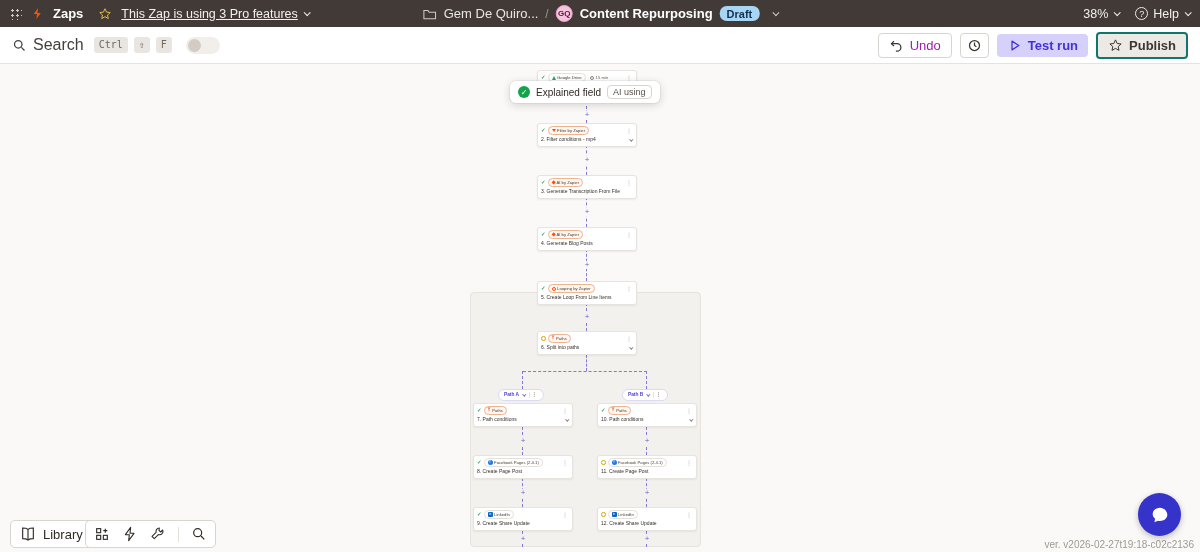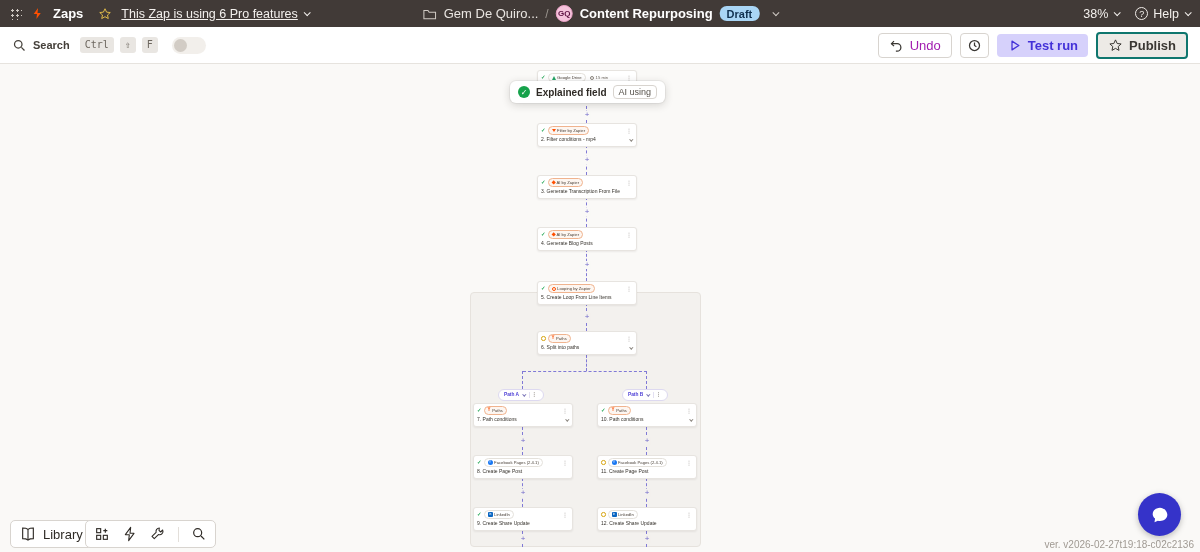--- a/index.html
+++ b/index.html
@@ -23,21 +23,21 @@
   .zap-title { font-size:13px; font-weight:bold; color:#fff; }
   .draft { background:#a9d5f5; color:#10304f; font-size:11px; font-weight:bold; border-radius:7px; padding:1.5px 7px; }
   .topbar .right { margin-left:auto; display:flex; align-items:center; gap:16px; font-size:12.5px; }
   .zoom-ctl, .help-ctl { display:flex; align-items:center; cursor:pointer; }
   .help-q { width:13px; height:13px; border:1.3px solid #efebe7; border-radius:50%; font-size:9px; display:flex; align-items:center; justify-content:center; margin-right:5px; }
 
   
   .toolbar { height:37px; background:#fff; border-bottom:1px solid #e6e3de; display:flex; align-items:center; padding:0 12px; }
   .search-zone { display:flex; align-items:center; gap:6px; }
   .ic16 { width:15px; height:15px; }
-  .search-lbl { font-size:11px; font-weight:bold; color:#45403a; margin-right:4px; }
+  .search-lbl { font-size:16px; font-weight:normal; color:#45403a; margin-right:4px; }
   .kbd { background:#e9e6e2; color:#6d675f; border-radius:3px; font-family:"DejaVu Sans Mono", monospace; font-size:10px; padding:1px 5px; line-height:14px; }
   .presence { width:34px; height:17px; border-radius:9px; background:#f2efeb; display:flex; align-items:center; padding:2px; margin-left:8px; }
   .presence .knob { width:13px; height:13px; border-radius:50%; background:#d2ccc5; }
   .toolbar .right { margin-left:auto; display:flex; align-items:center; gap:8px; }
   .btn { display:flex; align-items:center; gap:6px; font-size:13px; border-radius:4px; padding:4px 10px; cursor:pointer; }
   .btn-outline { background:#fff; border:1px solid #d8d4cf; color:#a21caf; }
   .btn-sq { padding:4px 6px; }
   .btn-test { background:#d6d1fb; color:#4331d8; font-weight:bold; }
   .btn-pub { background:#edeae6; border:2px solid #0f766e; color:#3a3733; font-weight:bold; }
 
@@ -70,21 +70,21 @@
   .g-drive { width:0; height:0; border-left:2.5px solid transparent; border-right:2.5px solid transparent; border-bottom:4.2px solid #23a566; }
   .g-clock { width:4px; height:4px; border:0.8px solid #8a857e; border-radius:50%; }
   .sched { font-size:4.2px; color:#6d675f; }
 
   .pathpill { position:absolute; z-index:2; background:#fff; border:1px solid #ddd9f0; border-radius:6px; display:flex; align-items:center; gap:3px; padding:2px 5px; font-size:4.8px; font-weight:bold; color:#4d3fd6; }
   .pathpill .cvx { border-color:#7a74b8; margin-left:1px; }
   .pathpill .kebab { font-size:5.5px; margin-left:0; border-left:0.8px solid #e3e0f2; padding-left:2px; }
 
   .ai-tip { position:absolute; z-index:5; background:#fff; border-radius:6px; box-shadow:0 2px 8px rgba(40,35,30,.18), 0 0 0 1px rgba(40,35,30,.05); display:flex; align-items:center; gap:6px; padding:4px 8px; }
   .ai-tip .gc { width:12px; height:12px; border-radius:50%; background:#16a24b; color:#fff; font-size:8px; display:flex; align-items:center; justify-content:center; flex:none; }
-  .ai-tip .lbl { font-size:10px; color:#2f2b26; white-space:nowrap;font-weight:bold; }
+  .ai-tip .lbl { font-size:10px; color:#2f2b26; white-space:nowrap; }
   .ai-tip .badge { border:1px solid #d8d4cf; border-radius:4px; font-size:9px; color:#57524b; padding:1px 5px; white-space:nowrap; }
 
   
   .lib-btn { position:absolute; left:10px; bottom:4px; background:#fff; border:1px solid #d8d4cf; border-radius:5px; display:flex; align-items:center; gap:7px; padding:5px 12px 5px 9px; font-size:13px; color:#2f2b26; z-index:6; cursor:pointer; }
   .tools-grp { position:absolute; left:85px; bottom:4px; background:#fff; border:1px solid #d8d4cf; border-radius:5px; display:flex; align-items:center; padding:5px 8px; gap:12px; z-index:6; }
   .tools-grp .sep { width:1px; height:15px; background:#e3dfda; }
   .ic18 { width:16px; height:16px; display:block; }
   .chat-fab { position:absolute; right:19px; bottom:16px; width:43px; height:43px; border-radius:50%; background:#3533c9; display:flex; align-items:center; justify-content:center; z-index:6; box-shadow:0 2px 6px rgba(0,0,0,.25); cursor:pointer; }
   .ver { position:absolute; right:6px; bottom:2px; font-size:10px; color:#a09a93; z-index:5; }
 </style>
@@ -95,21 +95,21 @@
   <div class="left">
     <span class="grid-dots"></span>
     <svg class="bolt" viewBox="0 0 24 24">
         <path d="M13 2L5 13h6l-1 9 8-11h-6z" fill="#ff4f00"></path>
       </svg>
     <span class="zaps">Zaps</span>
     <svg class="star-ic" viewBox="0 0 24 24">
         <path d="M12 3l2.7 5.8 6.3.7-4.7 4.2 1.3 6.1-5.6-3.2-5.6 3.2 1.3-6.1L3 9.5l6.3-.7z" fill="none" stroke="#e8c24a" stroke-width="1.6"></path>
       </svg>
     <span class="pro-link">
-        <span>This Zap is using 6 Pro features</span>
+        <span>This Zap is using 3 Pro features</span>
         <span class="cv"></span>
       </span>
   </div>
   <div class="center">
     <svg class="folder-ic" viewBox="0 0 24 20">
         <path d="M2 4h7l2 3h11v11H2z" fill="none" stroke="#cfc9c3" stroke-width="1.8"></path>
       </svg>
     <span class="crumb">Gem De Quiro...</span>
     <span class="slash">/</span>
     <span class="avatar">GQ</span>

